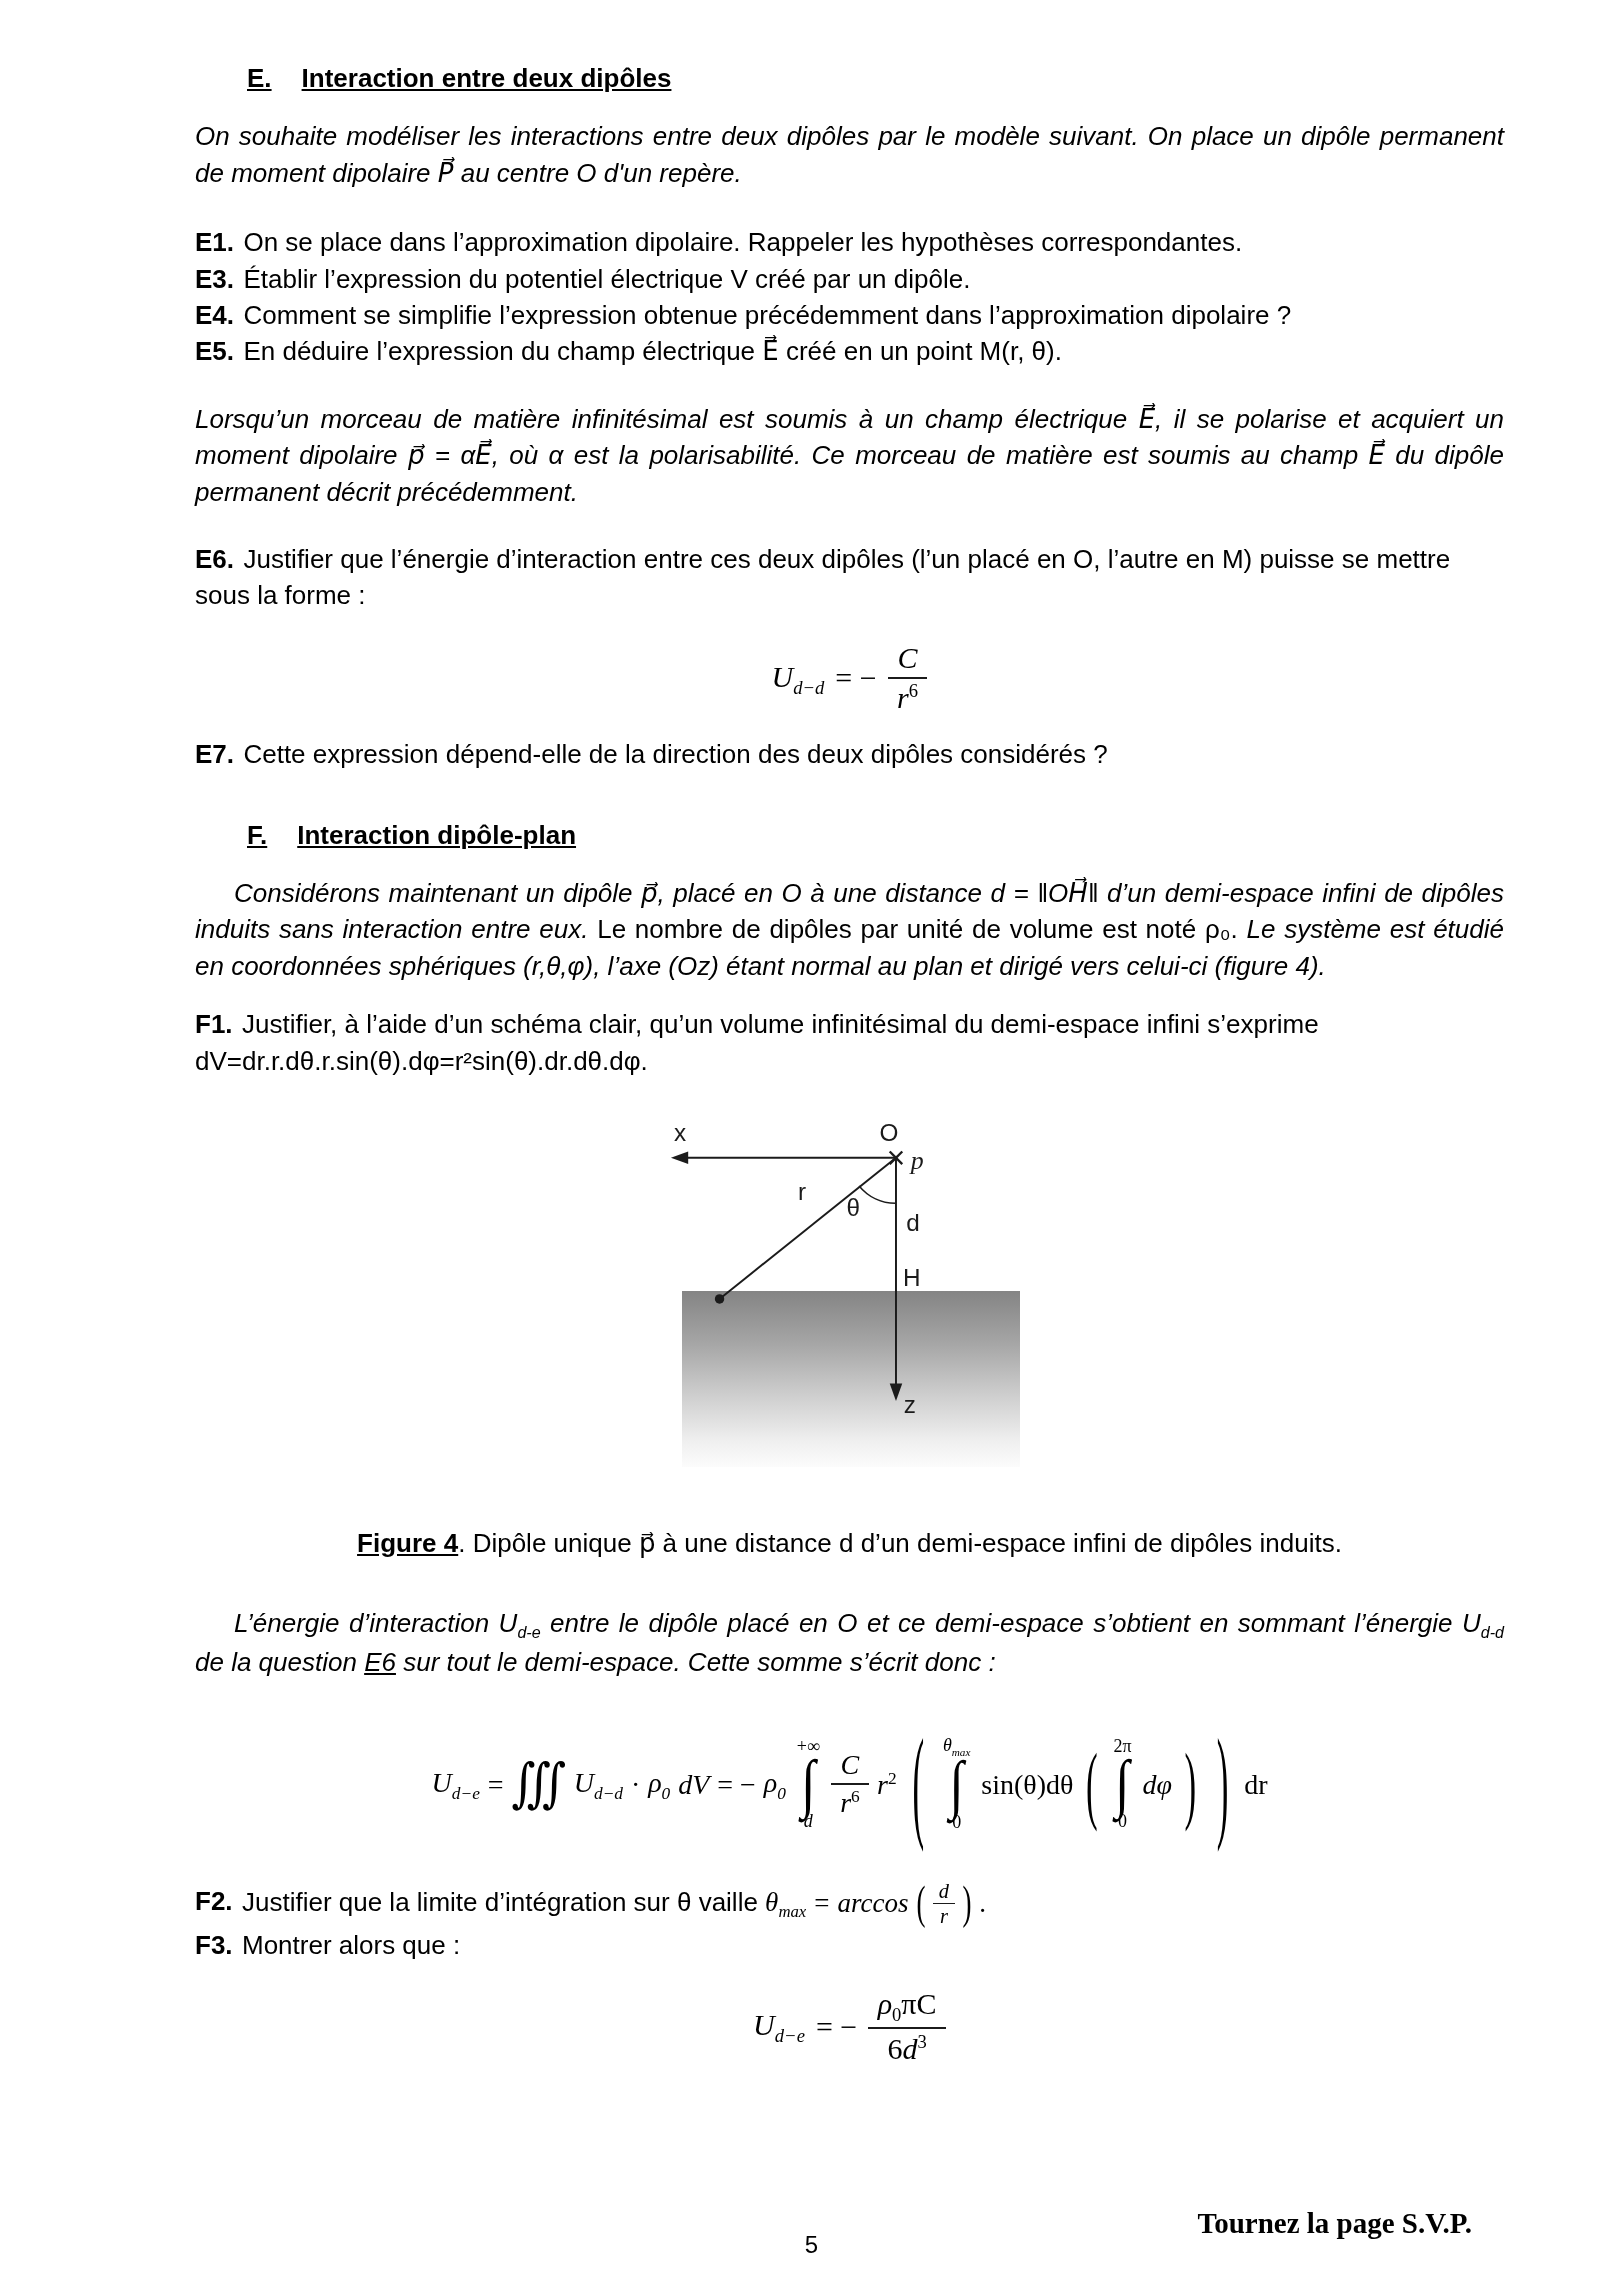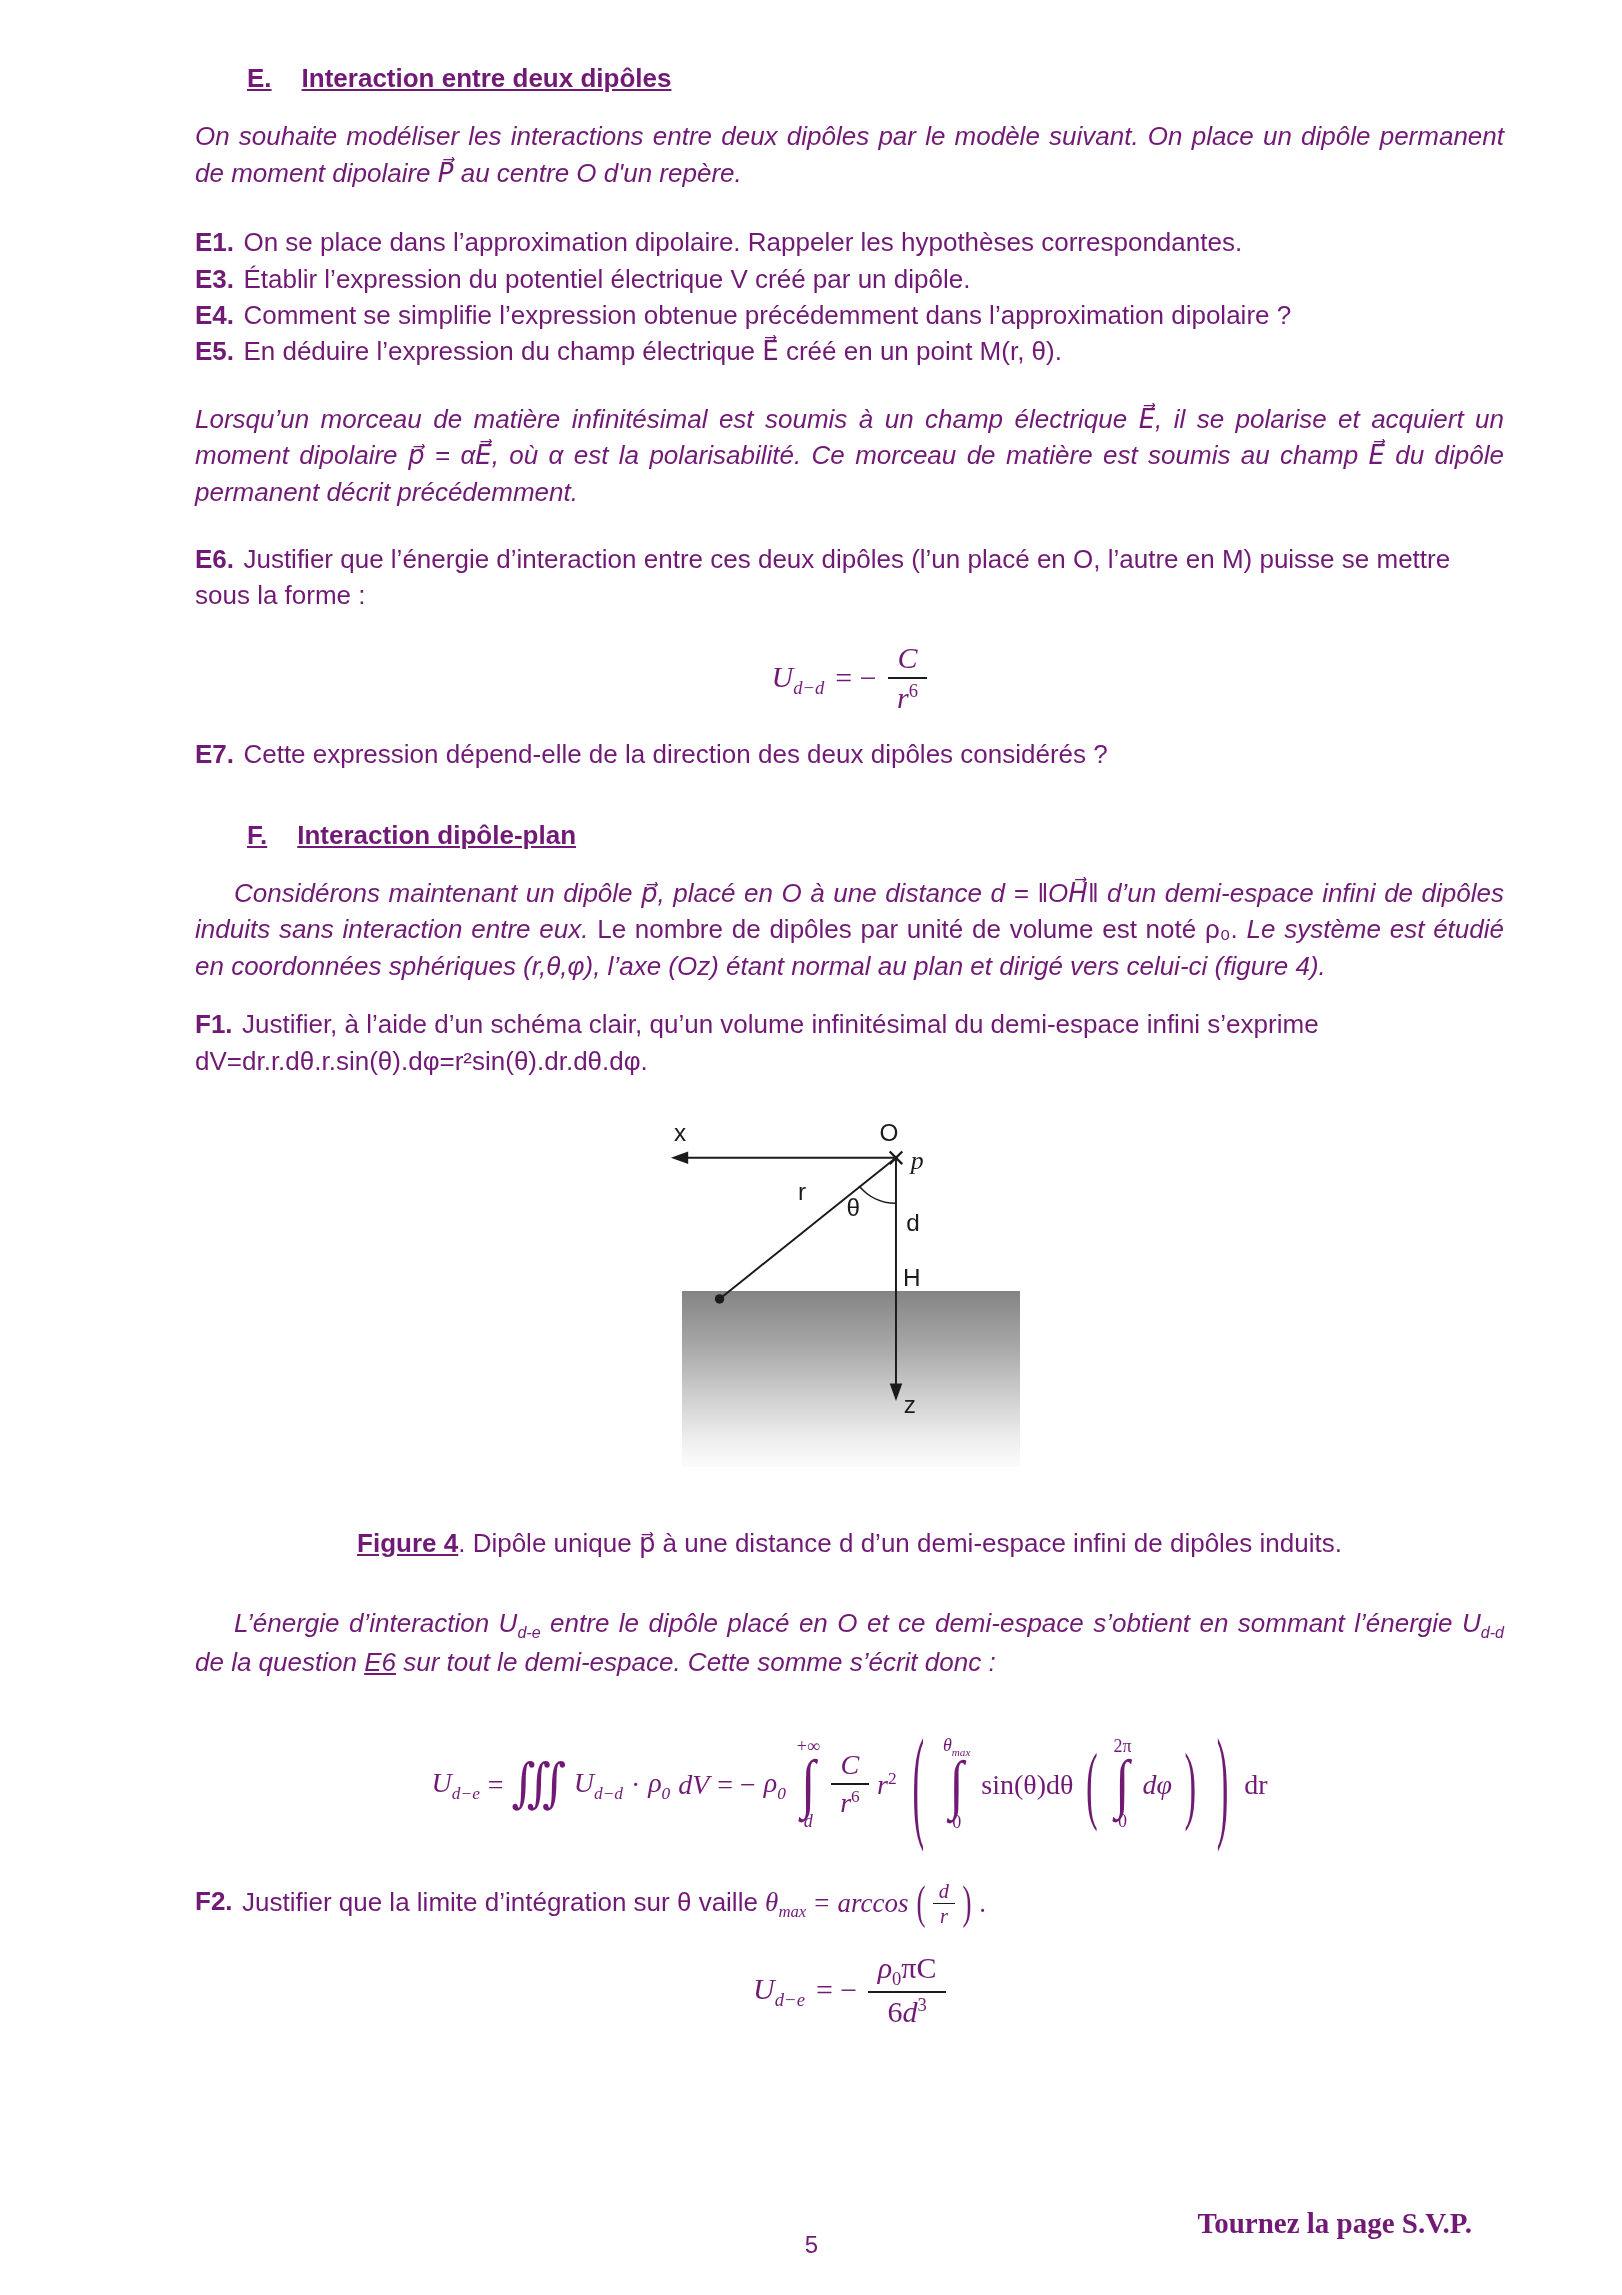--- a/index.html
+++ b/index.html
@@ -2,21 +2,21 @@
 <html style="font-size:12.6px"><head>
 <meta charset="utf-8">
 <style>
   * { box-sizing: border-box; }
   html, body { margin: 0; padding: 0; background: #ffffff; }
   .page {
     position: relative;
     width: 1623px;
     height: 2295px;
     background: #ffffff;
-    color: #701a75;
+    color: #000000;
     font-family: "Liberation Sans", "DejaVu Sans", sans-serif;
     font-size: 26px;
     line-height: 1.40;
     overflow: hidden;
   }
   .content {
     position: absolute;
     left: 195px;
     top: 60px;
     width: 1309px;
@@ -242,20 +242,23 @@
           <span class="paren-sm">(</span>
           <span class="frac frac-sm">
             <span class="fnum mvar">d</span>
             <span class="fden mvar">r</span>
           </span>
           <span class="paren-sm">)</span>
           <span>.</span>
         </span>
     </div>
 
+    <div class="q">
+      <span class="qlabel">F3.</span><span>Montrer alors que :</span>
+    </div>
 
     <div class="equation eq-f3">
       <span class="mterm"><span class="mvar">U</span><sub>d−e</sub></span>
       <span>= −</span>
       <span class="frac">
         <span class="fnum"><span class="mvar">ρ</span><sub>0</sub><span>πC</span></span>
         <span class="fden"><span>6</span><span class="mvar">d</span><sup>3</sup></span>
       </span>
     </div>
 

